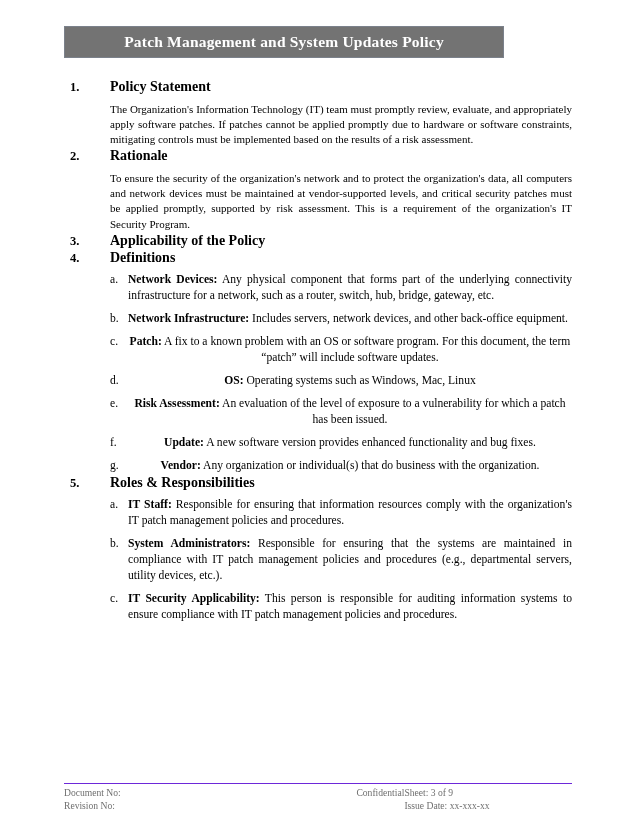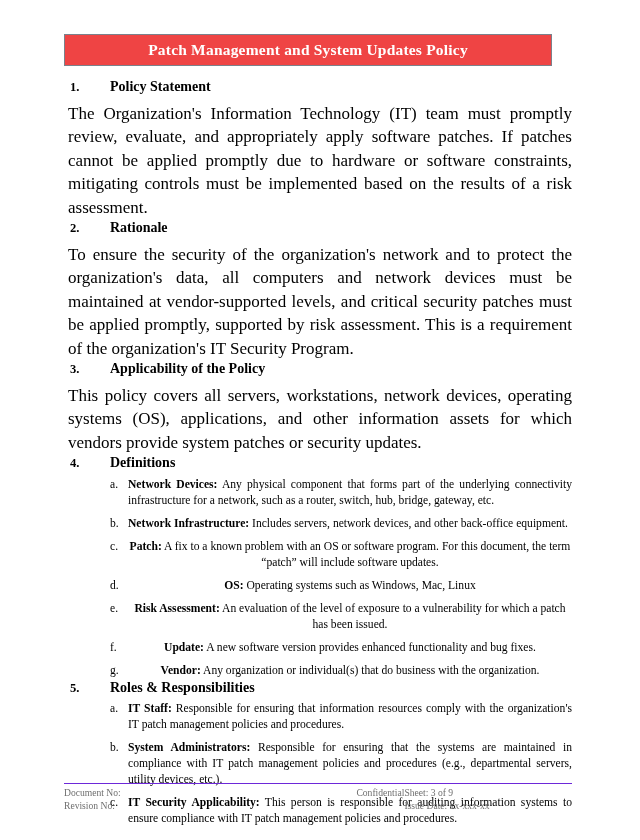--- a/index.html
+++ b/index.html
@@ -21,24 +21,24 @@
     height: 840px;
     box-sizing: border-box;
     padding: 0;
     background: #ffffff;
   }
 
   
   .title-banner {
     position: absolute;
     left: 64px;
-    top: 34px;
-    width: 488px;
+    top: 26px;
+    width: 440px;
     height: 32px;
-    background: #ef4444;
+    background: #737373;
     border: 1px solid #7b818b;
     box-sizing: border-box;
     display: flex;
     align-items: center;
     justify-content: center;
   }
   .title-banner .title-text {
     color: #ffffff;
     font-size: 15.5px;
     font-weight: bold;
@@ -76,22 +76,22 @@
     font-size: 12.6px;
     line-height: 1.25;
   }
   .sec-title {
     font-weight: bold;
     font-size: 14px;
     line-height: 1.25;
   }
 
   .sec-body {
-    margin: 6px 68px 0 68px;
-    font-size: 17px;
+    margin: 6px 68px 0 110px;
+    font-size: 11px;
     line-height: 1.38;
     text-align: justify;
   }
 
   
   .sublist {
     margin: 5px 68px 0 110px;
     padding: 0;
     list-style: none;
   }
@@ -160,21 +160,20 @@
         <span class="sec-title">Rationale</span>
       </div>
       <div class="sec-body">To ensure the security of the organization's network and to protect the organization's data, all computers and network devices must be maintained at vendor-supported levels, and critical security patches must be applied promptly, supported by risk assessment. This is a requirement of the organization's IT Security Program.</div>
     </div>
 
     <div class="section">
       <div class="sec-head">
         <span class="sec-num">3.</span>
         <span class="sec-title">Applicability of the Policy</span>
       </div>
-      <div class="sec-body">This policy covers all servers, workstations, network devices, operating systems (OS), applications, and other information assets for which vendors provide system patches or security updates.</div>
     </div>
 
     <div class="section">
       <div class="sec-head">
         <span class="sec-num">4.</span>
         <span class="sec-title">Definitions</span>
       </div>
       <ul class="sublist">
         <li>
           <span class="sub-letter">a.</span>

